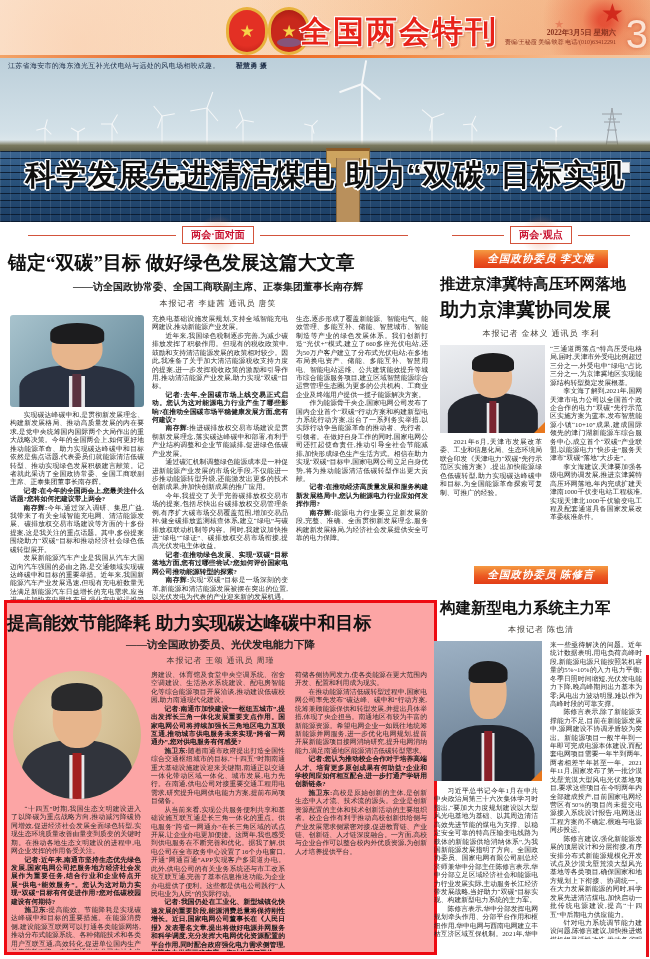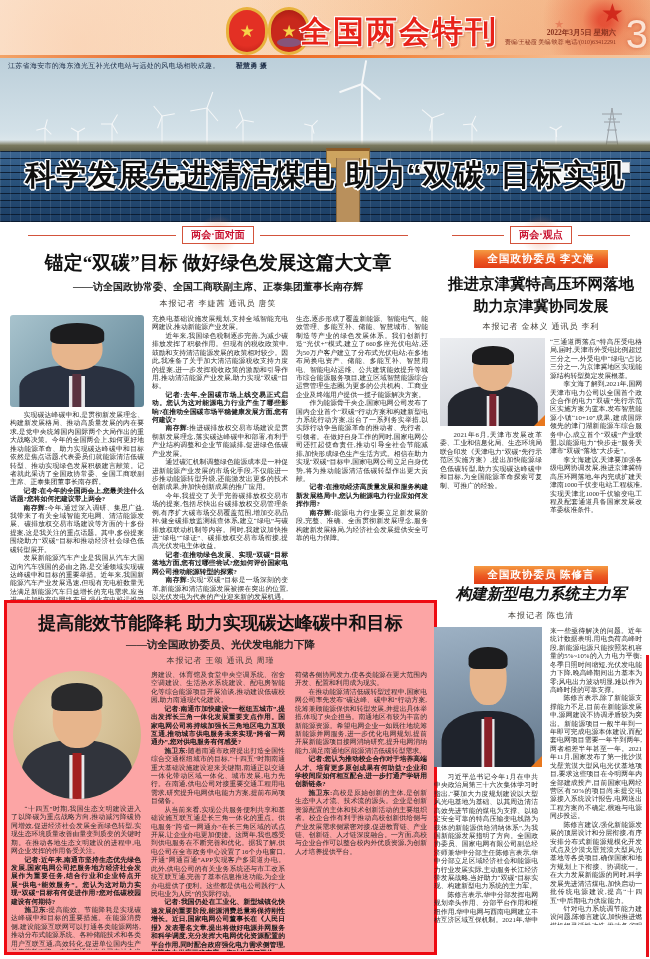--- a/index.html
+++ b/index.html
@@ -54,23 +54,23 @@
     text-shadow:1.5px 0 0 #fff,-1.5px 0 0 #fff,0 1.5px 0 #fff,0 -1.5px 0 #fff,1px 1px 0 #fff,-1px -1px 0 #fff,1px -1px 0 #fff,-1px 1px 0 #fff;}
   
   .badge-row{position:relative;display:flex;align-items:center;justify-content:center;height:18px;}
   .badge-wm{position:absolute;left:50%;top:-12px;transform:translateX(-50%);width:46px;height:42px;
     background:radial-gradient(circle,rgba(238,140,105,.45),rgba(238,140,105,0) 65%);}
   .badge-line{height:1px;background:#d3543c;flex:0 0 auto;}
   .badge-box{position:relative;border:1px solid #d3543c;background:rgba(255,255,255,.85);
     color:#c8102e;font-weight:bold;font-size:10px;padding:1px 8px;margin:0 6px;white-space:nowrap;}
   .member-bar{width:fit-content;margin:0 auto;padding:2px 13px;
     background:linear-gradient(180deg,#f59a42 0%,#ec5a22 55%,#e23c16 100%);
-    color:#fff;font-weight:bold;font-size:10.5px;letter-spacing:1px;white-space:nowrap;}
-  
-  .a-headline{font-weight:bold;color:#111;text-align:center;white-space:nowrap;}
+    color:#fff;font-weight:bold;font-size:10.5px;letter-spacing:1px;white-space:nowrap;font-style:italic;}
+  
+  .a-headline{font-weight:bold;color:#111;white-space:nowrap;}
   .a-sub{font-weight:bold;color:#222;text-align:center;white-space:nowrap;}
   .a-byline{text-align:center;color:#44403a;letter-spacing:1px;font-size:8px;}
   
   .pcol{position:absolute;font-size:6.8px;line-height:1.24;text-align:justify;color:#2b2b2b;overflow:hidden;}
   .para{margin:0;text-indent:2em;}
   .para.cont{text-indent:0;}
   .para.q{font-weight:bold;color:#1a1a1a;}
   .para b{font-weight:bold;}
   
   .portrait{position:absolute;overflow:hidden;}
@@ -291,21 +291,21 @@
 
   <div class="section" style="left:440px;top:226px;width:202px;">
     <div class="badge-row">
       <div class="badge-wm"></div>
       <div class="badge-line" style="width:52px;"></div>
       <div class="badge-box">两会·观点</div>
       <div class="badge-line" style="width:52px;"></div>
     </div>
     <div class="member-bar" style="margin-top:6px;">全国政协委员 李文海</div>
     <div class="a-headline" style="font-size:15.5px;margin-top:6px;">推进京津冀特高压环网落地</div>
-    <div class="a-headline" style="font-size:15px;margin-top:2px;">助力京津冀协同发展</div>
+    <div class="a-headline" style="font-size:19px;margin-top:2px;">助力京津冀协同发展</div>
     <div class="a-byline" style="margin-top:5px;">本报记者 金林义 通讯员 李利</div>
     <div style="position:relative;height:224px;margin-top:6px;">
       <div class="portrait" style="left:0;top:0;width:105px;height:88px;background:linear-gradient(160deg,#eceef1,#c9ccd4);">
         <div class="suit" style="background:#23262e;"></div>
           <div class="shirt"></div>
           <div class="tie" style="background:#7a2430;"></div>
           <div class="head"></div>
           <div class="hair"></div>
         <div class="corner-tri"></div>
       </div>
@@ -315,21 +315,21 @@
       <div class="pcol" style="left:110px;top:0;width:92px;height:224px;">
           <p class="para cont">“三通道两落点”特高压受电格局,届时,天津市外受电比例超过三分之一,外受电中“绿电”占比三分之一,为京津冀地区实现能源结构转型奠定发展根基。</p>
           <p class="para">李文海了解到,2021年,国网天津市电力公司以全国首个政企合作的电力“双碳”先行示范区实施方案为蓝本,发布智慧能源小镇“10+10”成果,建成国际领先的津门湖新能源车综合服务中心,成立首个“双碳”产业联盟,以能源电力“快步走”服务天津市“双碳”落地“大步走”。</p>
           <p class="para">李文海建议,天津要加强各级电网协调发展,推进京津冀特高压环网落地,年内完成扩建天津南1000千伏变电站工程核准,实现天津北1000千伏输变电工程及配套通道具备国家发展改革委核准条件。</p>
         </div>
     </div>
   </div>
 
   <div class="section" style="left:440px;top:566px;width:202px;">
     <div class="member-bar">全国政协委员 陈修言</div>
-    <div class="a-headline" style="font-size:15.5px;margin-top:0;font-style:italic;">构建新型电力系统主力军</div>
+    <div class="a-headline" style="font-size:15.5px;margin-top:14px;">构建新型电力系统主力军</div>
     <div class="a-byline" style="margin-top:5px;">本报记者 陈也清</div>
     <div style="position:relative;height:298px;margin-top:6px;">
       <div class="portrait" style="left:-6px;top:0;width:108px;height:140px;background:linear-gradient(170deg,#9db1c4,#64788c);">
         <div class="suit" style="background:#1f232c;height:46%;"></div>
           <div class="shirt"></div>
           <div class="tie" style="background:#8a2028;"></div>
           <div class="head" style="top:18%;width:34%;height:38%;"></div>
           <div class="hair" style="top:14%;width:36%;height:16%;"></div>
         <div class="corner-tri"></div>
       </div>

